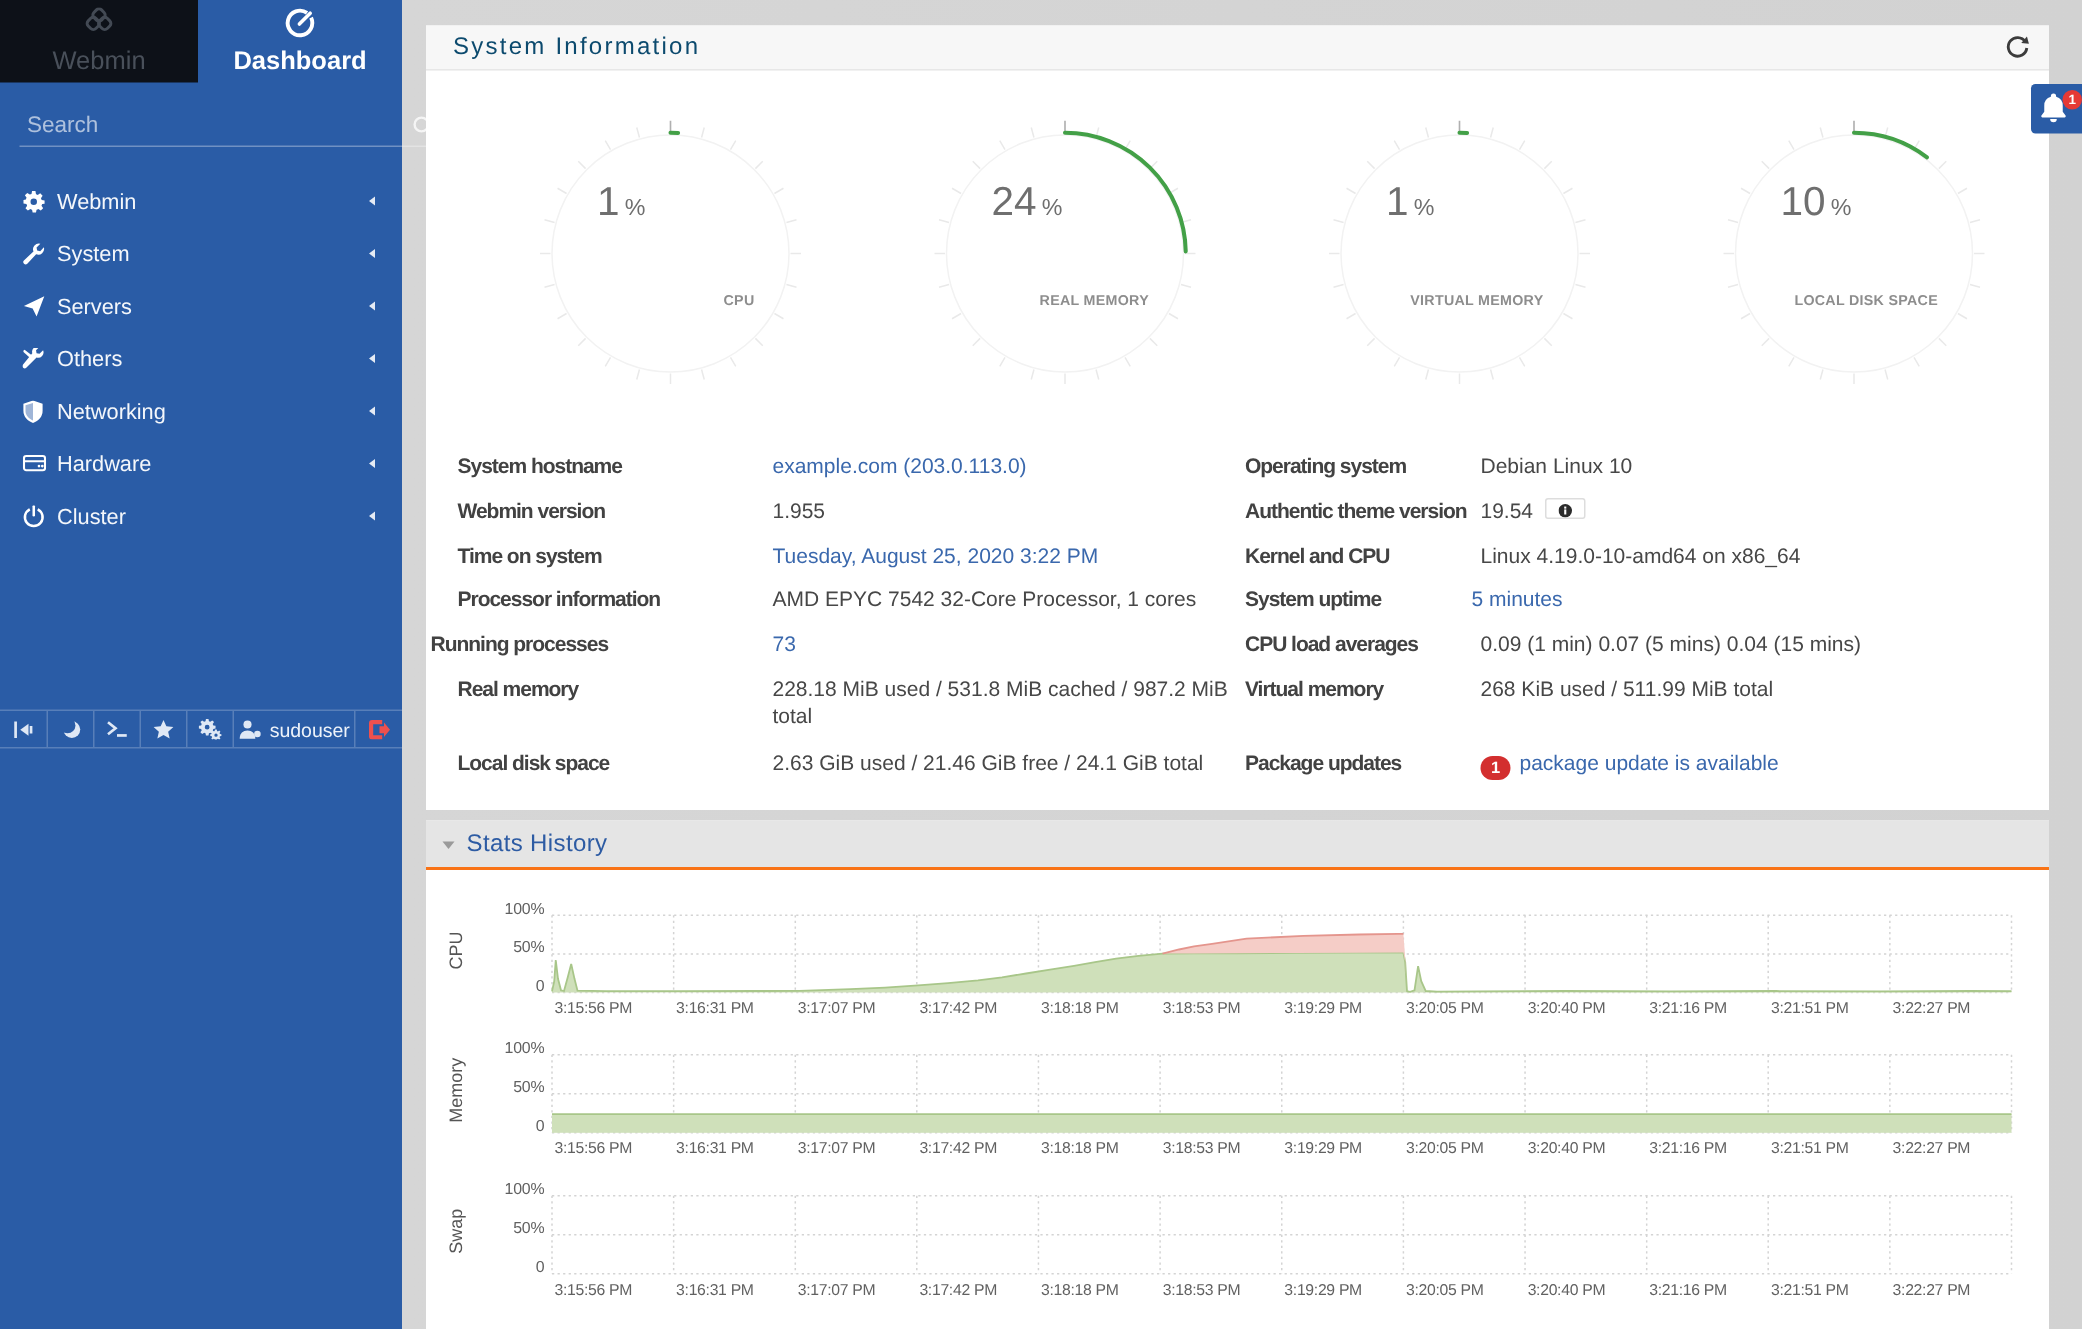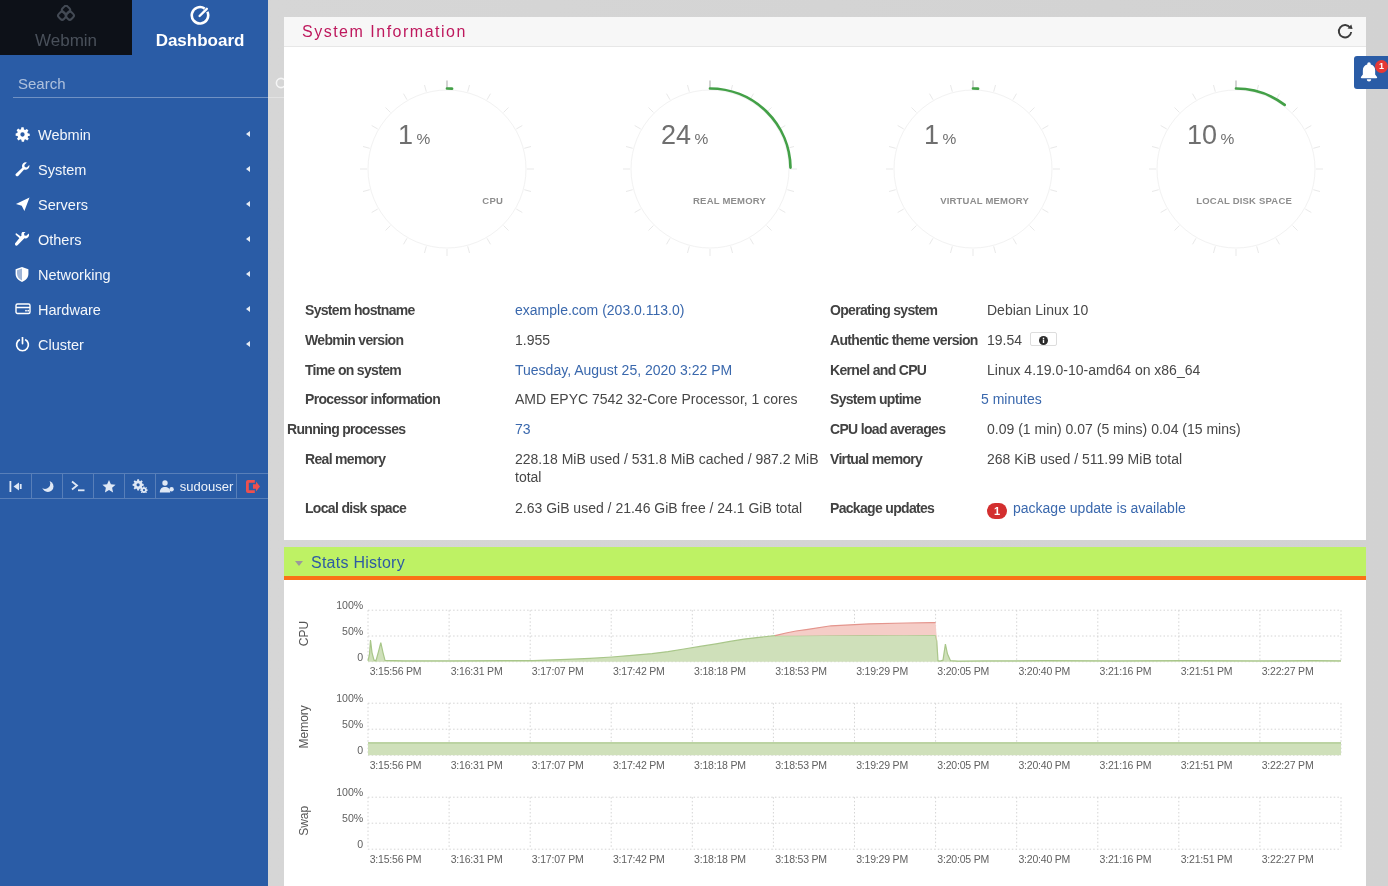--- a/index.html
+++ b/index.html
@@ -29,24 +29,24 @@
 .bcell { height:24px; border-right:1px solid rgba(255,255,255,0.22); display:flex; align-items:center; justify-content:center; color:#dfe8f5; }
 .bcell.last { border-right:none; }
 #btmbar .usr { font-size:13px; color:#eef3fa; margin-left:5px; }
 
 
 #main { position:absolute; left:268px; top:0; width:1120px; height:886px;
   background:linear-gradient(90deg,#d6d6d6,#d2d2d2); }
 .panel { position:absolute; background:#fff; }
 #p1 { left:16px; top:17px; width:1082px; height:523px; }
 #p1 .hd { height:30px; background:#f7f7f7; border-bottom:1px solid #e7e7e7; position:relative; }
-#p1 .hd .ttl { position:absolute; left:18px; top:6px; font-size:16px; color:#be185d; letter-spacing:1.5px; }
+#p1 .hd .ttl { position:absolute; left:18px; top:6px; font-size:16px; color:#0c4a6e; letter-spacing:1.5px; }
 #p1 .hd svg.refr { position:absolute; right:10px; top:4px; }
 #p2 { left:16px; top:547px; width:1082px; height:339px; }
-#p2 .hd { height:33px; background:#bef264; border-bottom:4px solid #f97316; position:relative; }
+#p2 .hd { height:33px; background:#e5e5e5; border-bottom:2px solid #f97316; position:relative; }
 #p2 .hd .ttl { position:absolute; left:27px; top:7px; font-size:16px; color:#2d5ba3; letter-spacing:0.25px; }
 #p2 .hd .car { position:absolute; left:11px; top:14px; width:0; height:0;
   border-left:4.5px solid transparent; border-right:4.5px solid transparent; border-top:5px solid #9a9a9a; }
 
 
 .gauge { position:absolute; top:57px; width:190px; height:190px; }
 
 
 .cell { position:absolute; font-size:14px; color:#474747; line-height:18px; white-space:nowrap; }
 .cell.lbl { color:#424242; font-weight:bold; letter-spacing:-0.68px; }

